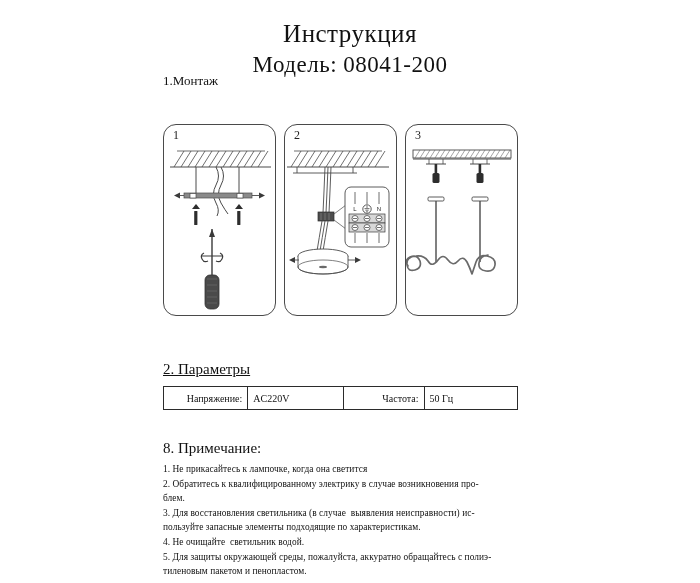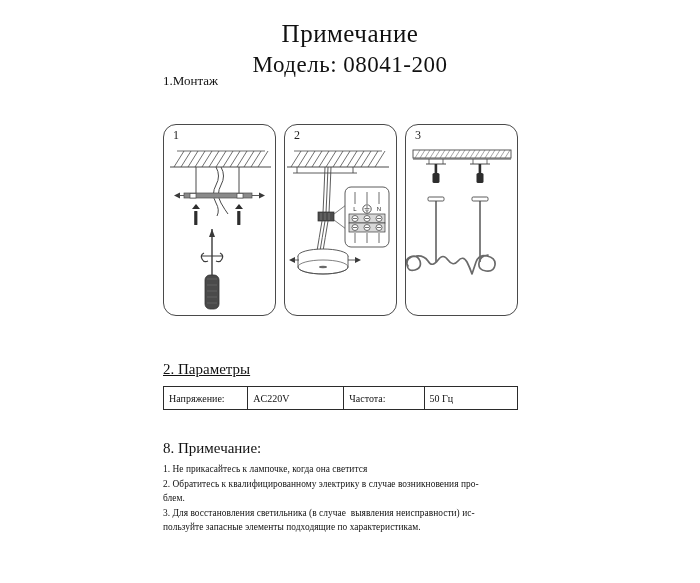--- a/index.html
+++ b/index.html
@@ -102,21 +102,21 @@
   }
   .params-table td {
     border: 1px solid #2b2b2b;
     height: 22px;
     padding: 0 5px;
     vertical-align: middle;
     color: #111;
     font-size: 10px;
     white-space: nowrap;
   }
-  .params-table td.k { width: 78px; }
+  .params-table td.k { width: 78px; text-align: right; }
   .params-table td.v { width: 98px; }
   .cell-big { font-size: 12px; }
 
   
   .notes {
     position: absolute;
     left: 163px;
     top: 462px;
     width: 360px;
   }
@@ -127,21 +127,21 @@
     letter-spacing: 0.05px;
     white-space: pre-wrap;
     font-family: Liberation Serif, serif;
   }
 </style>
 </head>
 <body>
 
 <div class="page">
 
-  <div class="doc-title">Примечание</div>
+  <div class="doc-title">Инструкция</div>
   <div class="doc-model">Модель: 08041-200</div>
 
   <div class="section-heading" id="heading-mount">1.Монтаж</div>
 
   <div class="panels">
 
     <div class="panel" id="panel-1">
       <div class="panel-art">
         <svg width="113" height="192" viewBox="0 0 113 192" xmlns="http://www.w3.org/2000/svg">
           <g stroke="#4a4a4a" fill="none" stroke-width="0.8">
@@ -393,15 +393,18 @@
   </table>
 
   <div class="section-heading" id="heading-notes">8. Примечание:</div>
 
   <div class="notes">
     <div class="note-line">1. Не прикасайтесь к лампочке, когда она светится</div>
     <div class="note-line">2. Обратитесь к квалифицированному электрику в случае возникновения про-</div>
     <div class="note-line">блем.</div>
     <div class="note-line">3. Для восстановления светильника (в случае  выявления неисправности) ис-</div>
     <div class="note-line">пользуйте запасные элементы подходящие по характеристикам.</div>
+    <div class="note-line">4. Не очищайте  светильник водой.</div>
+    <div class="note-line">5. Для защиты окружающей среды, пожалуйста, аккуратно обращайтесь с полиэ-</div>
+    <div class="note-line">тиленовым пакетом и пенопластом.</div>
   </div>
 
 </div>
 
 </body></html>

